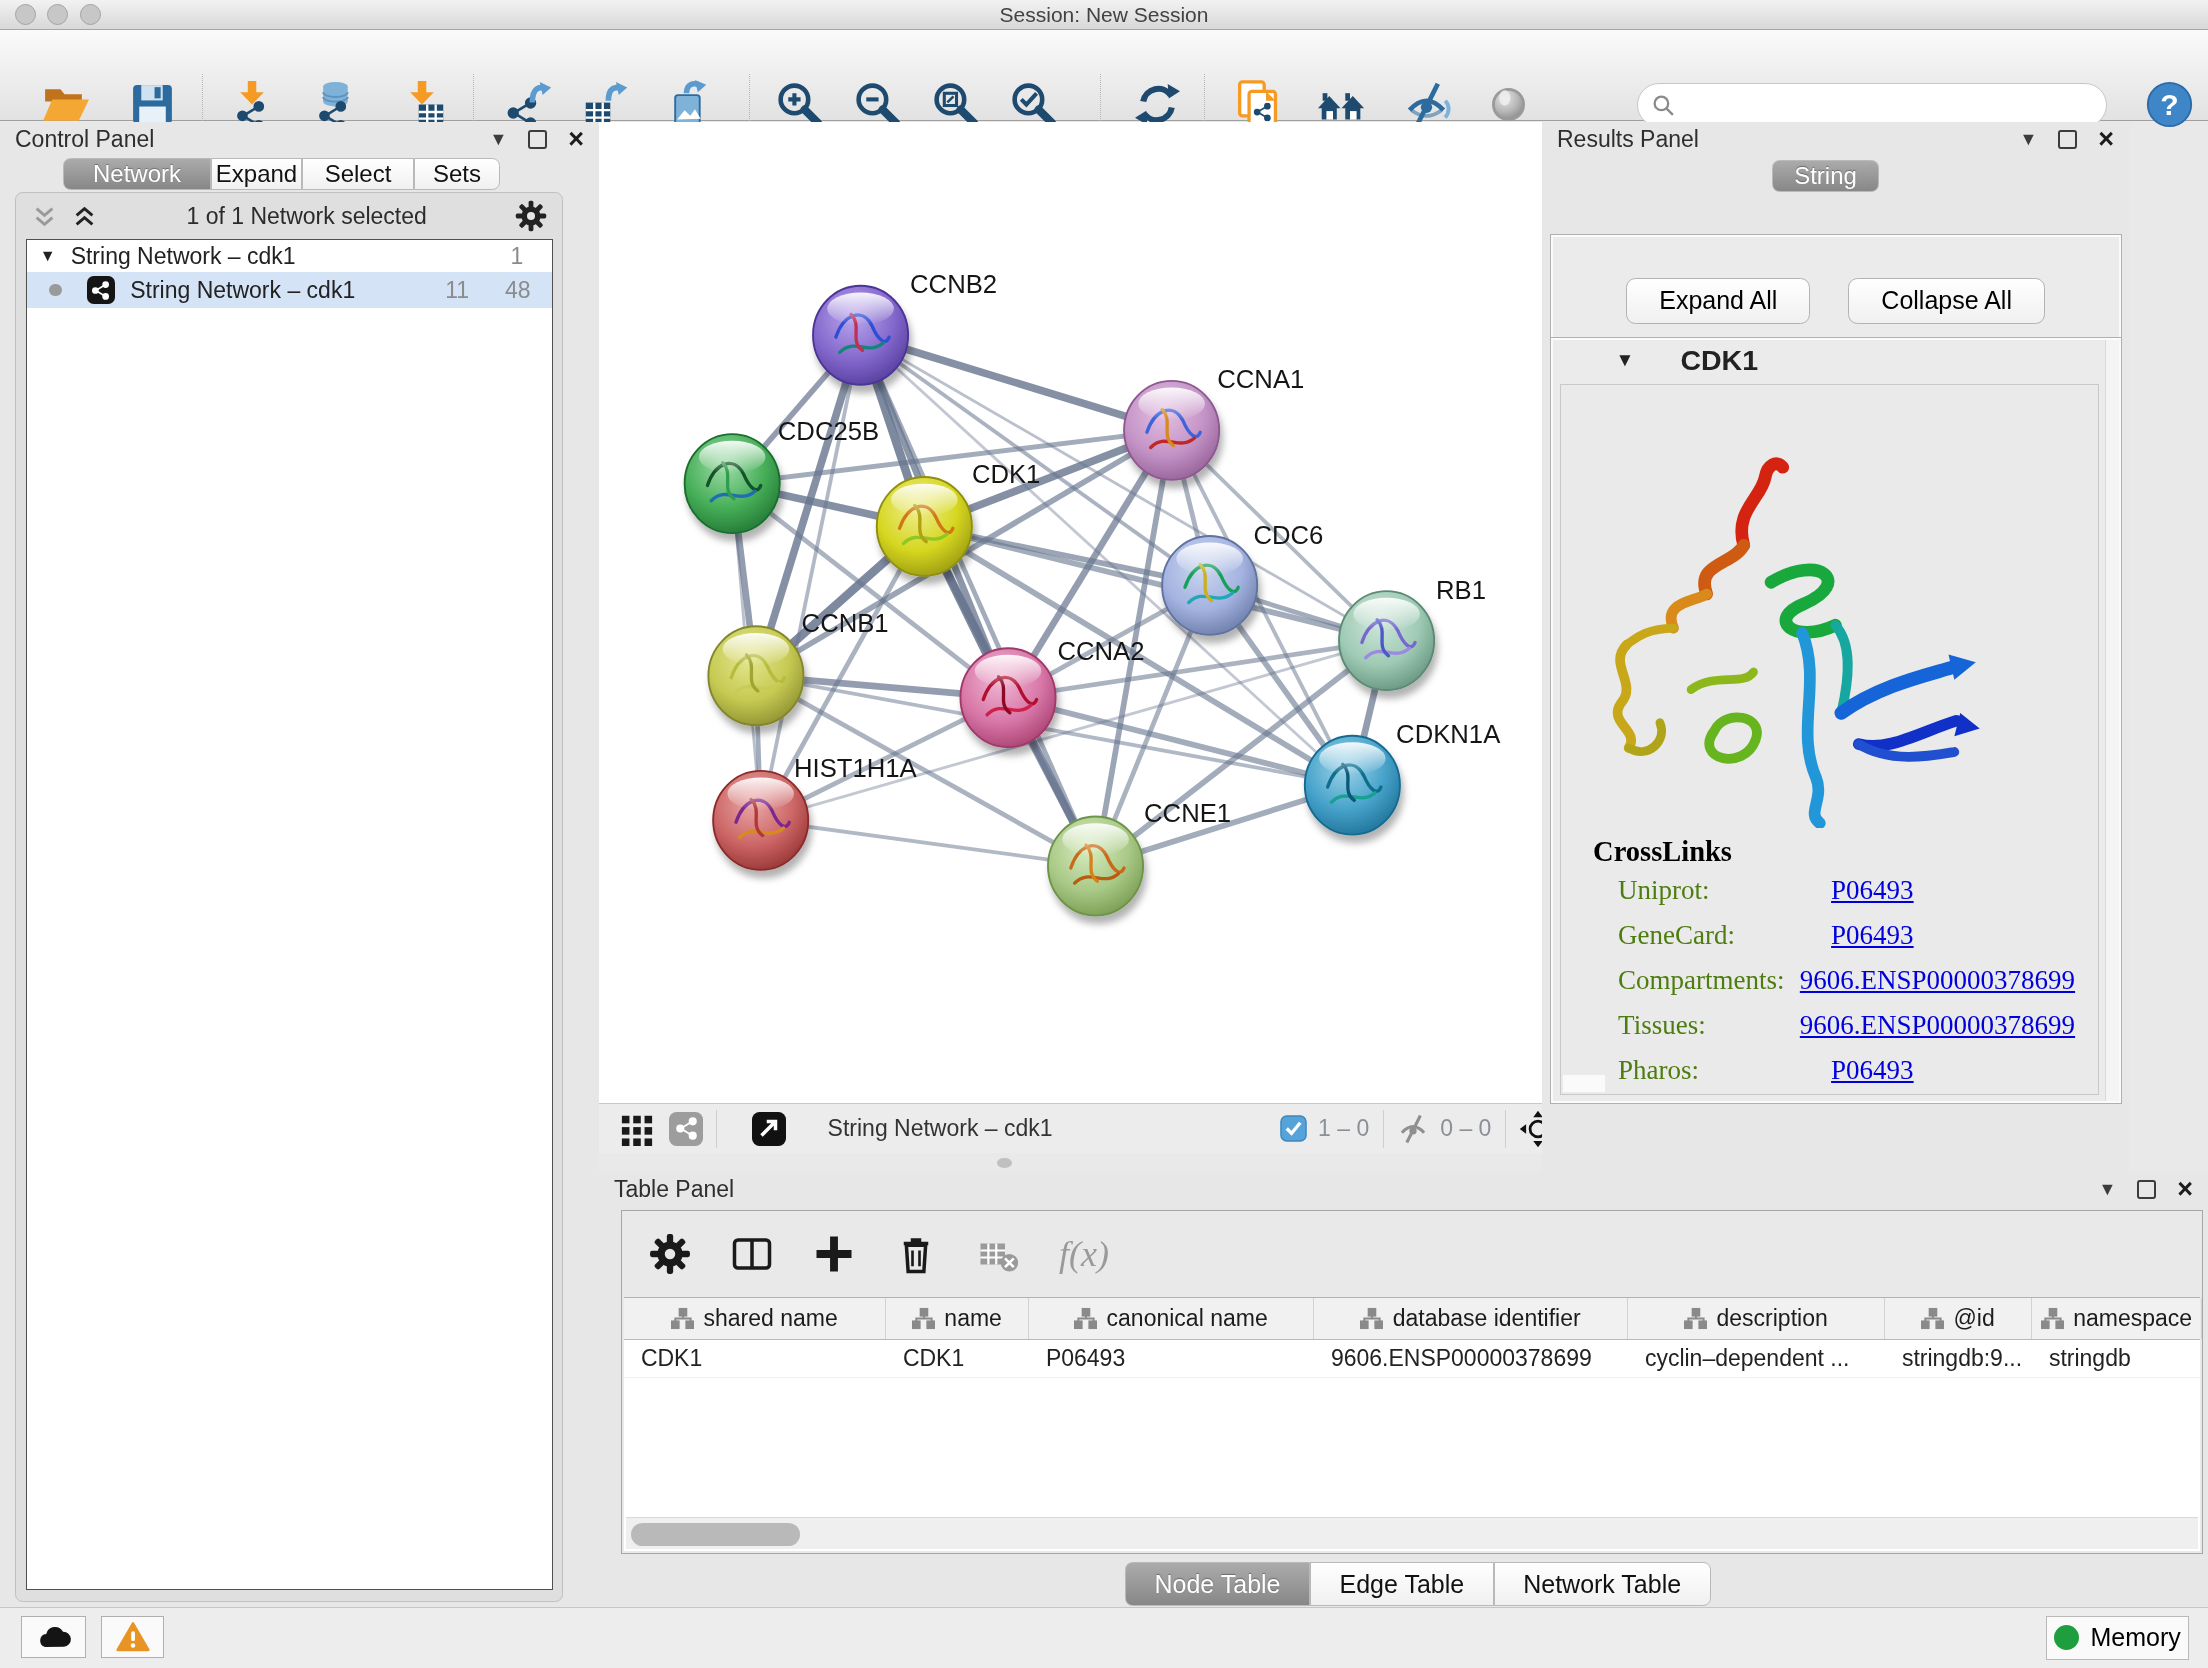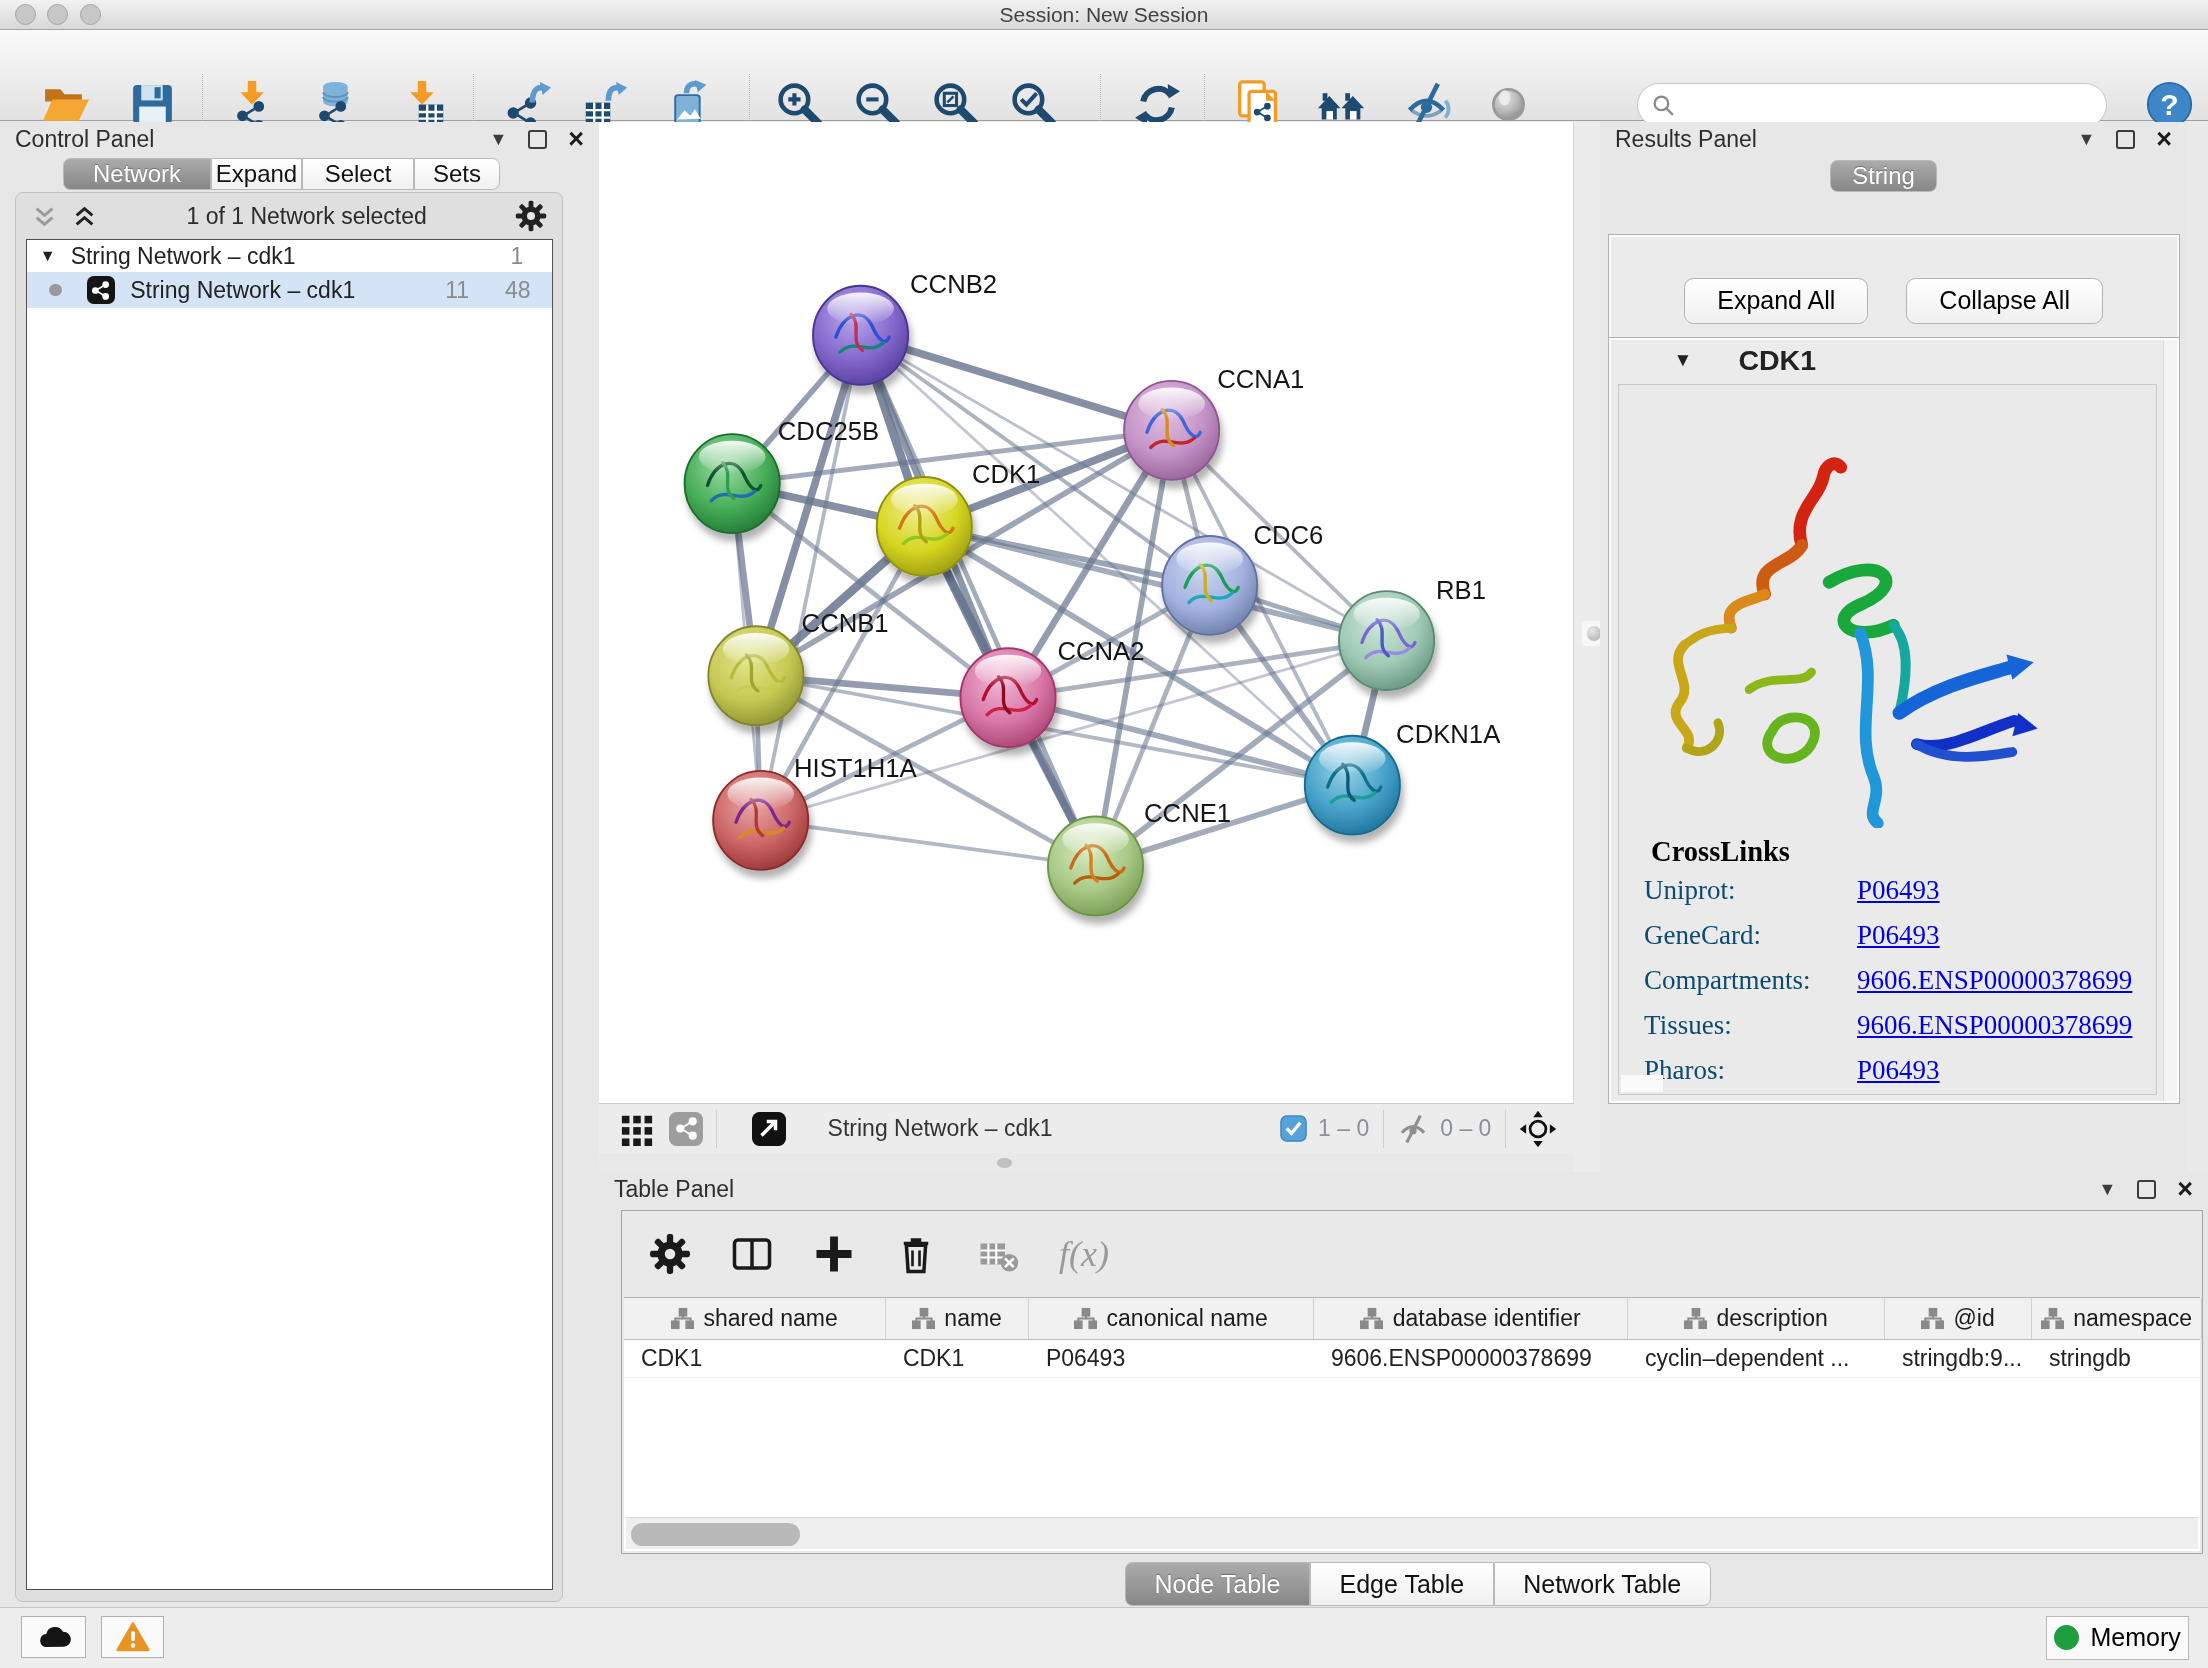--- a/index.html
+++ b/index.html
@@ -55,36 +55,36 @@
   .nt-sep { width:0; height:38px; border-left:1px solid #cfcfcf; margin:0 13.3px; }
   .nt-badge { width:34px; height:34px; border-radius:7.6px; display:grid; place-items:center; }
   .nt-counts { color:#8b8f96; }
   .bottom-gutter { left:599px; top:1154px; width:975px; height:18px; background:#e9e9e9; }
   .right-gutter { left:1574px; top:122px; width:48px; height:1050px; background:#ececec; border-right:1.9px solid #9a9a9a; }
   .split-sq { position:absolute; width:25px; height:25px; background:#f7f7f7; border-radius:3.8px; display:grid; place-items:center; }
   .split-sq i { width:14.3px; height:14.3px; border-radius:50%; background:radial-gradient(circle at 35% 30%, #e8e8e8, #ababab); display:block; }
   .hdot { position:absolute; width:15px; height:10.5px; border-radius:50%; background:#c0c0c0; }
 
   
-  .rpanel { left:1600px; top:122px; width:587px; height:1050px; background:#e7e7e7; }
+  .rpanel { left:1542px; top:122px; width:587px; height:1050px; background:#e7e7e7; }
   .rp-tab { position:absolute; left:230px; top:38px; width:107px; }
   .rbox { position:absolute; left:7.6px; width:572px; background:#ebebeb; border:1.9px solid #b0b0b0; box-shadow:inset 0 0 0 1.9px #fbfbfb; }
   .rbox1 { top:76px; height:133px; display:flex; align-items:center; justify-content:center; gap:38px;margin-top:36px; }
   .rbtn { height:46px; padding:0 32px; font-size:25px; background:linear-gradient(#ffffff,#f0f0f0); border:1.9px solid #b3b3b3; border-radius:9.5px; font-family:"Liberation Sans",sans-serif; }
   .rbox2 { top:215px; height:767px; }
   .rb2-head { height:44px; display:flex; align-items:center; font-size:28.5px; font-weight:bold; }
   .rb2-head .car { margin-left:65px; font-size:19px; }
   .rb2-head .sym { margin-left:46px; }
   .rb2-inner { position:absolute; left:9.5px; top:46px; width:539px; height:711px; background:#eaeaea; border:1px solid #c8c8c8; overflow:hidden; }
   .gene-desc { font-size:26px; padding:9.5px 0 0 17px; color:#111; }
   .protein { position:absolute; left:27px; top:53px; }
   .xlinks { position:absolute; left:0; top:451px; right:23px; font-family:"Liberation Serif","DejaVu Serif",serif; }
   .xl-head { font-size:28.5px; font-weight:bold; margin-left:32px; color:#000; }
   .xl-row { display:flex; height:45px; align-items:center; font-size:27px; }
-  .xl-row .k { width:213px; margin-left:25px; color:#0c4a6e; }
+  .xl-row .k { width:213px; margin-left:57px; color:#4d7c0f; }
   .xl-row a { color:#0000dd; text-decoration:underline; }
   .rb2-scrollstrip { position:absolute; right:1.9px; top:1.9px; bottom:1.9px; width:13.3px; background:#f4f4f4; border-left:1px solid #dadada; }
   .rb2-corner { position:absolute; left:1.9px; bottom:1.9px; width:42px; height:17px; background:#fafafa; }
 
   
   .tpanel { left:599px; top:1172px; width:1609px; height:436px; background:#e7e7e7; }
   .tp-container { position:absolute; left:22px; top:38px; width:1582px; height:344px; border:1.9px solid #a6a6a6; background:#e9e9e9; }
   .tp-icons { height:86px; display:flex; align-items:center; padding-left:27px; gap:40px; }
   .tp-icons svg { width:42px; height:42px; }
   .fx { font-family:"Liberation Serif","DejaVu Serif",serif; font-style:italic; font-size:36px; color:#9a9a9a; }

